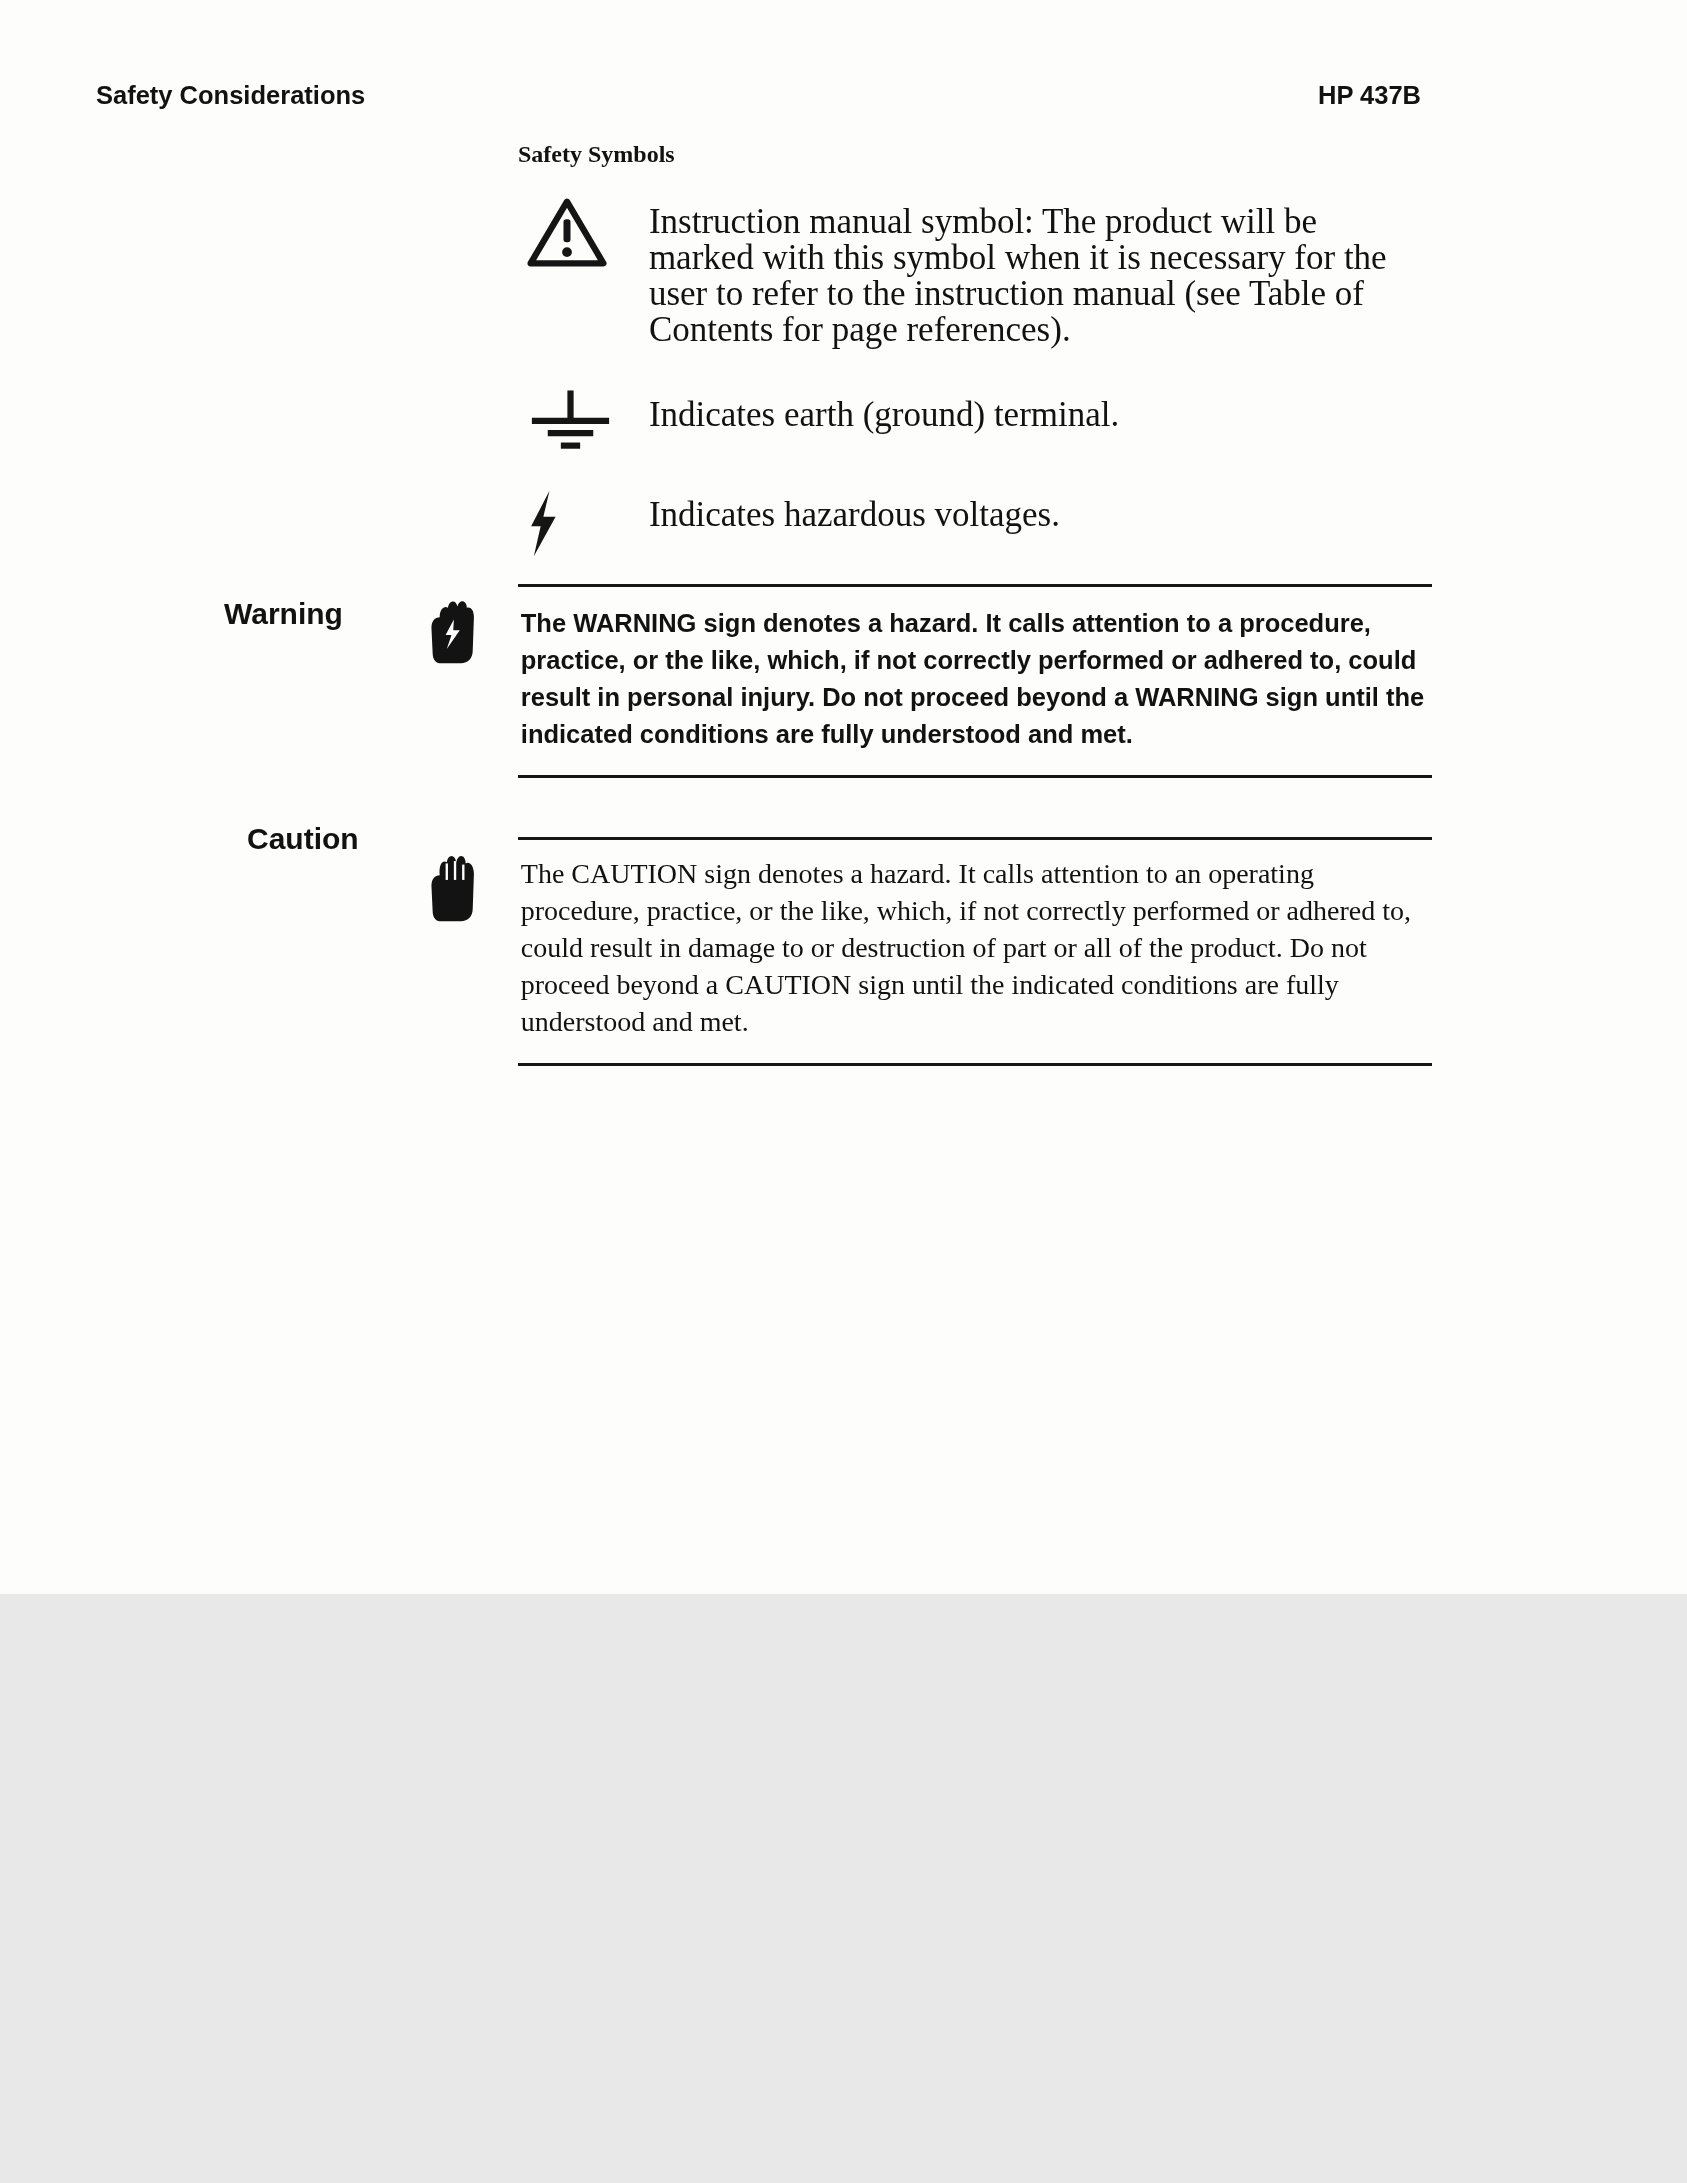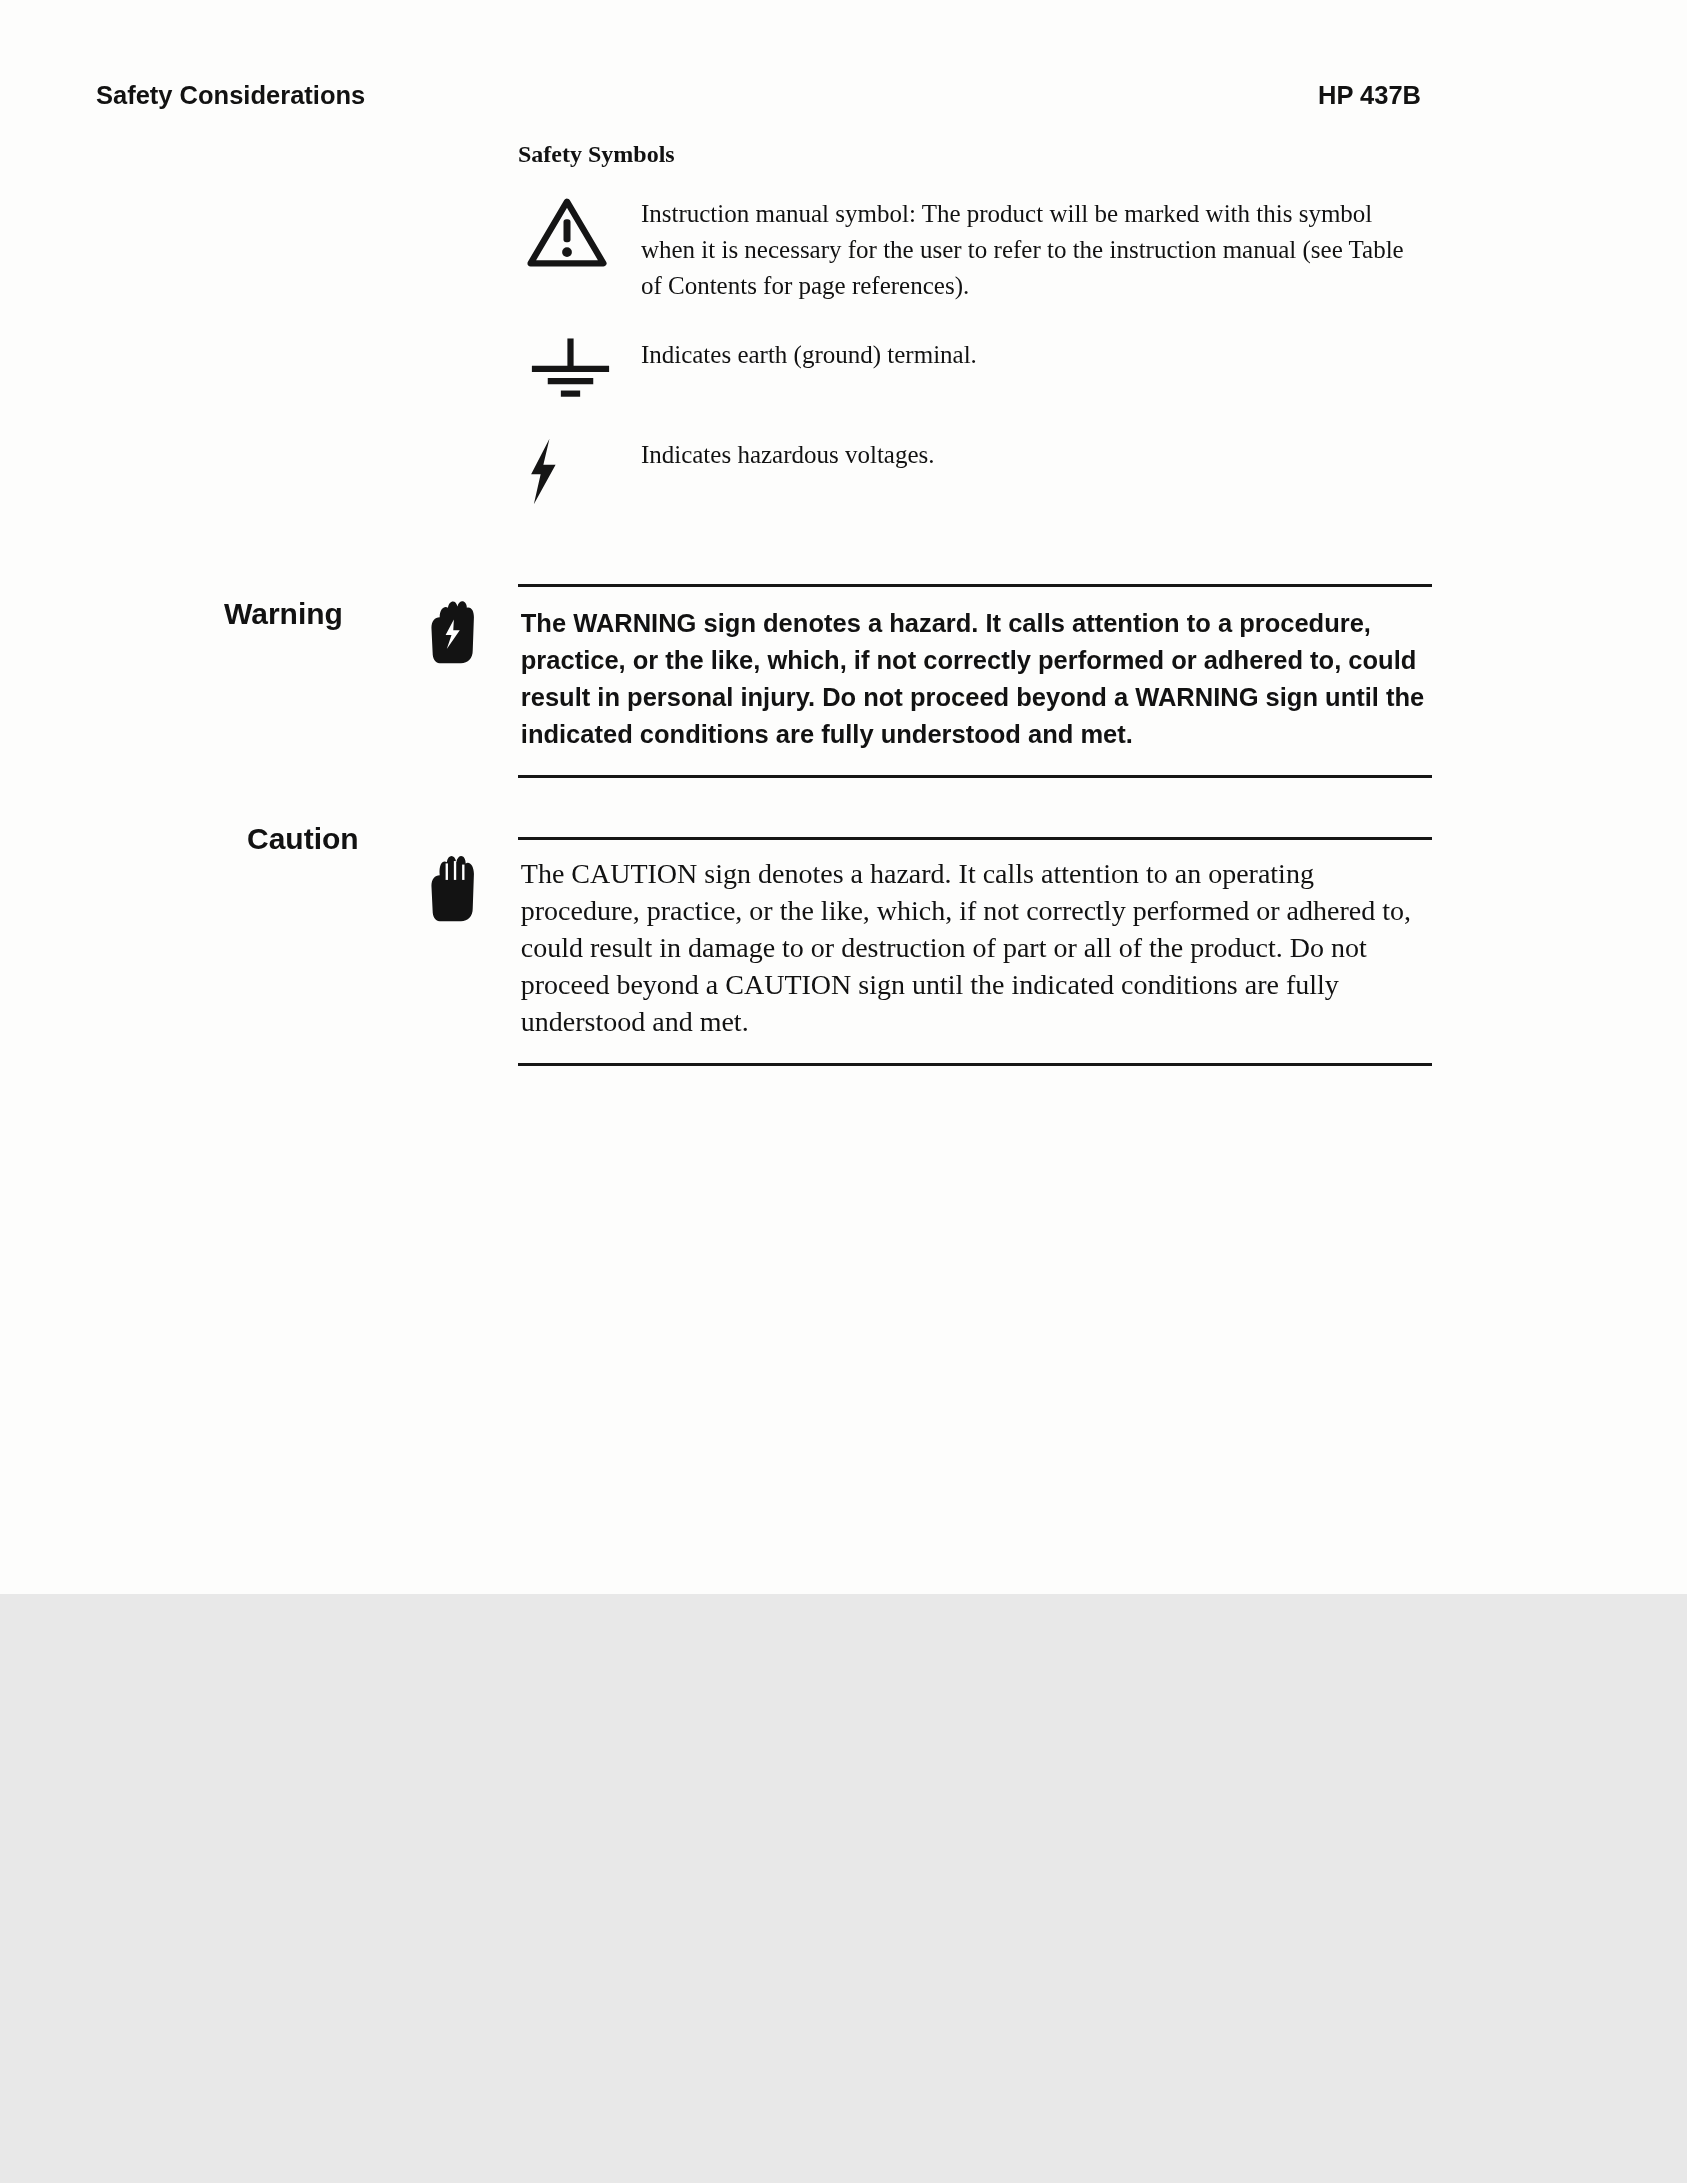--- a/index.html
+++ b/index.html
@@ -19,21 +19,21 @@
 
   
   .symbols { position:absolute; left:518px; top:141px; width:930px; }
   .symbols-title {
     margin:0 0 27.6px 0;
     font-family:Liberation Serif, serif;
     font-weight:bold; font-size:24px;
   }
   .sym-row { display:flex; align-items:flex-start; margin-bottom:33px; }
   .sym-icon { width:116px; flex:none; padding-left:6.9px; }
-  .sym-text { margin:0; font-size:25px; line-height:36px; max-width:779px; }
+  .sym-text { margin:8px; font-size:35px; line-height:36px; max-width:779px; }
 
   
   .side-label {
     position:absolute;
     font-family:"Liberation Sans", sans-serif;
     font-weight:bold; font-size:30px;
   }
   .warn-label    { left:224px; top:597px; }
   .caution-label { left:247px; top:822px; }
 

